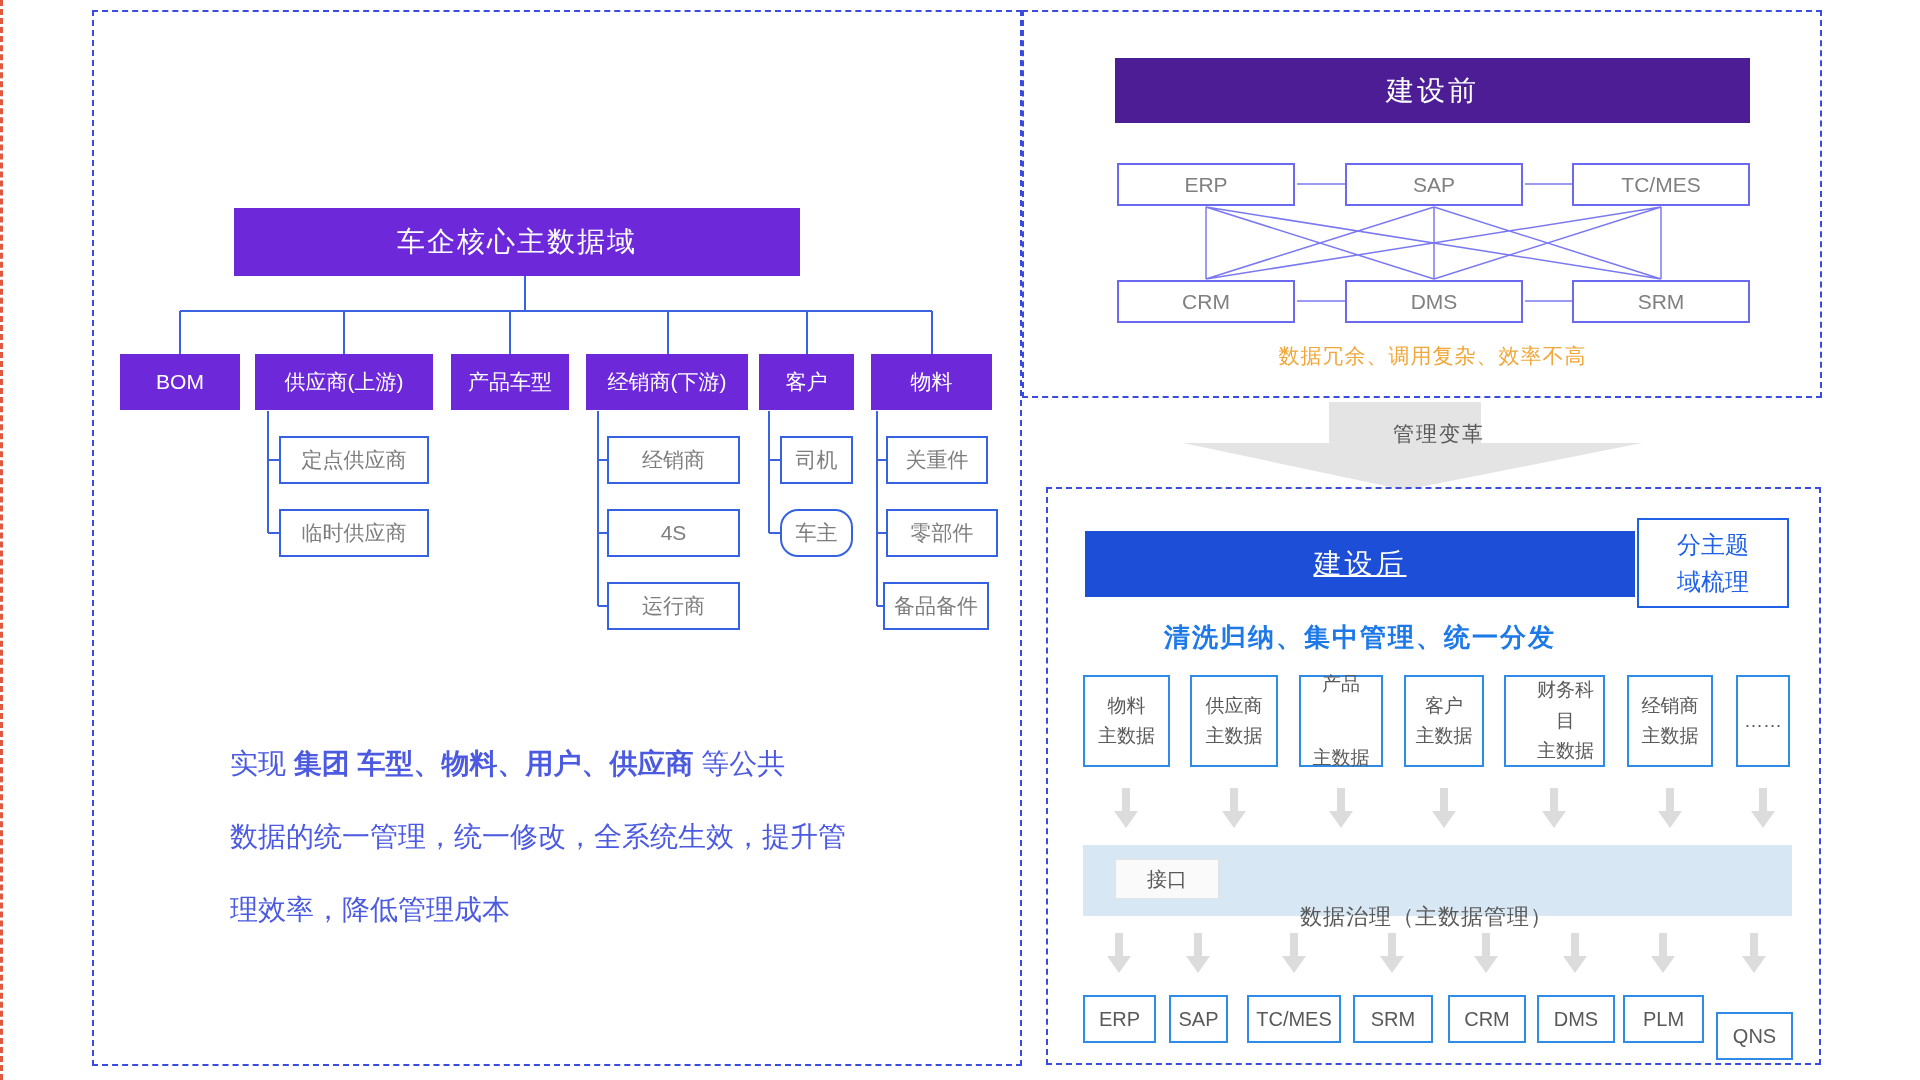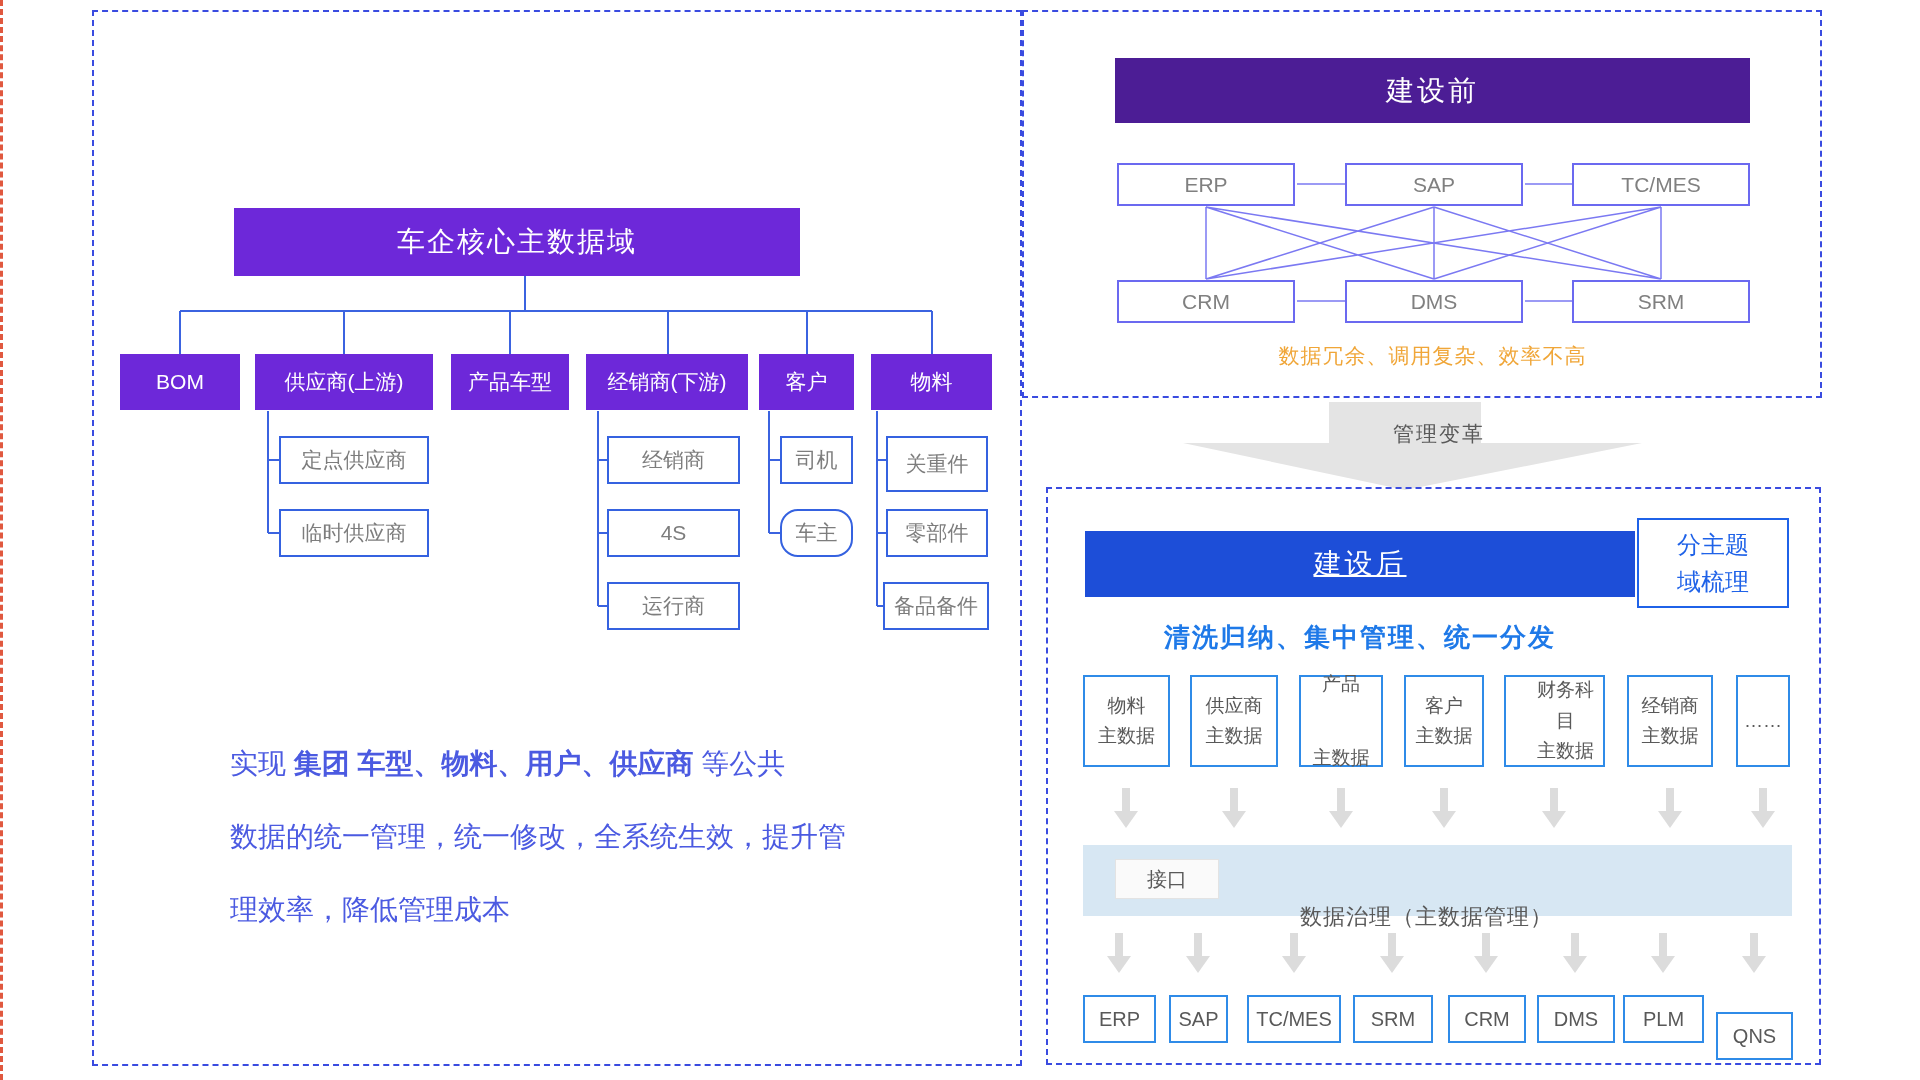--- a/index.html
+++ b/index.html
@@ -105,24 +105,24 @@
   </div>
 <div class="abs leaf-node" style="left:607px;top:582px;width:133px;height:48px;">
     <span>运行商</span>
   </div>
 <div class="abs leaf-node" style="left:780px;top:436px;width:73px;height:48px;">
     <span>司机</span>
   </div>
 <div class="abs leaf-node" style="left:780px;top:509px;width:73px;height:48px;border-radius:18px;">
     <span>车主</span>
   </div>
-<div class="abs leaf-node" style="left:886px;top:436px;width:102px;height:56px;">
+<div class="abs leaf-node" style="left:886px;top:436px;width:102px;height:48px;">
     <span>关重件</span>
   </div>
-<div class="abs leaf-node" style="left:886px;top:509px;width:102px;height:48px;">
+<div class="abs leaf-node" style="left:886px;top:509px;width:112px;height:48px;">
     <span>零部件</span>
   </div>
 <div class="abs leaf-node" style="left:883px;top:582px;width:106px;height:48px;">
     <span>备品备件</span>
   </div>
 
 <div class="abs summary-line" style="left:230px;top:745px;"><span>实现 </span><b>集团 车型、物料、用户、供应商</b><span> 等公共</span></div>
 <div class="abs summary-line" style="left:230px;top:818px;">数据的统一管理，统一修改，全系统生效，提升管</div>
 <div class="abs summary-line" style="left:230px;top:891px;">理效率，降低管理成本</div>
 

